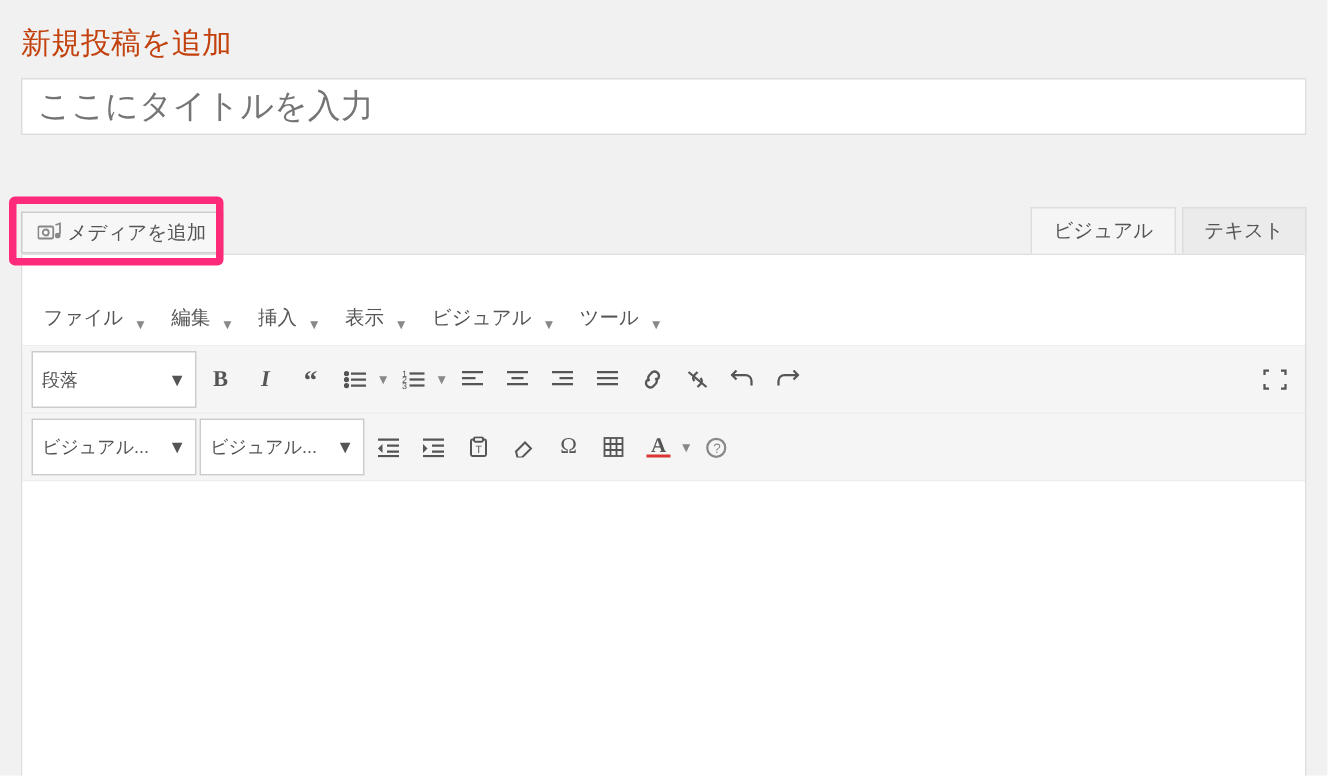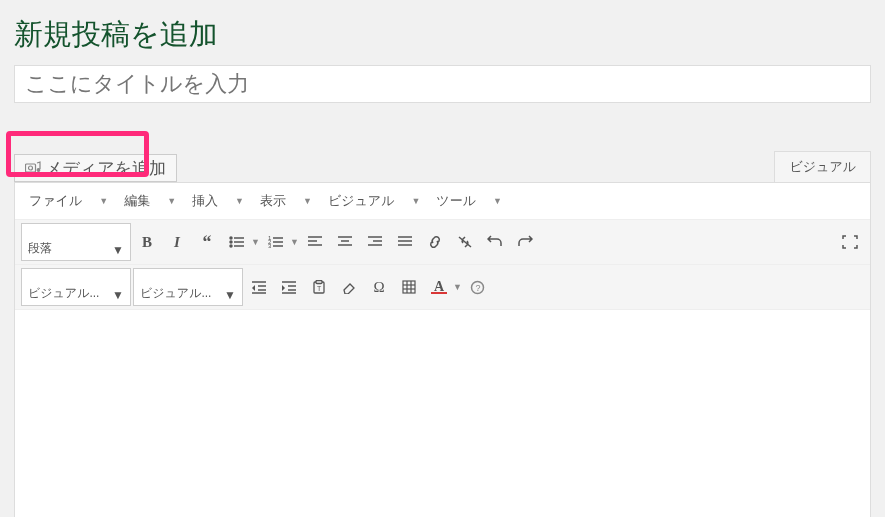--- a/index.html
+++ b/index.html
@@ -6,24 +6,24 @@
     body {
       font-family: -apple-system, BlinkMacSystemFont, "Segoe UI", sans-serif;
       font-size: 13px;
       background: #f1f1f1;
       color: #444;
       width: 885px;
       height: 517px;
       overflow: hidden;
     }
     .page-title {
-      font-size: 29px;
+      font-size: 20px;
       font-weight: 400;
       padding: 15px 0 10px 14px;
-      color: #14532d;
+      color: #c2410c;
     }
     .title-input-wrap {
       padding: 0 14px;
     }
     .title-input {
       width: 100%;
       height: 38px;
       padding: 3px 10px;
       font-size: 22px;
       border: 1px solid #ddd;
@@ -49,21 +49,21 @@
       padding: 0 14px 0 14px;
       margin-top: 48px;
     }
     .media-button {
       display: inline-flex;
       align-items: center;
       gap: 4px;
       background: #f7f7f7;
       border: 1px solid #ccc;
       padding: 4px 10px;
-      font-size: 17px;
+      font-size: 13px;
       cursor: pointer;
       color: #555;
       height: 28px;
     }
     .editor-tabs {
       display: flex;
       gap: 4px;
     }
     .editor-tab {
       background: #ebebeb;
@@ -85,42 +85,43 @@
     }
     .menu-bar {
       display: flex;
       gap: 4px;
       padding: 6px 8px;
       background: #fff;
       border-bottom: 1px solid #eee;
     }
     .menu-item {
       display: flex;
-      align-items: center;
-      gap: 17px;
+      align-items: flex-end;
+      gap: 7px;
       padding: 3px 6px;
       font-size: 13px;
       color: #555;
       cursor: pointer;
+      margin-top: 24px;
     }
     .menu-item .caret {
       font-size: 9px;
       color: #888;
     }
     .toolbar-row {
       display: flex;
       align-items: center;
       gap: 2px;
       padding: 3px 6px;
       background: #f5f5f5;
       border-bottom: 1px solid #eee;
     }
     .toolbar-select {
       display: flex;
-      align-items: flex-end;
+      align-items: center;
       justify-content: space-between;
       background: #fff;
       border: 1px solid #ccc;
       padding: 3px 6px;
       font-size: 12px;
       min-width: 110px;
       height: 38px;
       cursor: pointer;
       color: #555;
     }
@@ -166,20 +167,21 @@
         <circle cx="5.5" cy="7" r="2"></circle>
         <path d="M12 2 L15 1 L15 8"></path>
         <circle cx="13.5" cy="9" r="1.3" fill="#888"></circle>
       </svg>
     </span>
     <span>メディアを追加</span>
   </button>
 
   <div class="editor-tabs">
     <div class="editor-tab active">ビジュアル</div>
+    <div class="editor-tab">テキスト</div>
   </div>
 </div>
 
 <div class="editor-container">
 
   <div class="menu-bar">
     <div class="menu-item">
         <span>ファイル</span>
         <span class="caret">▼</span>
       </div>

